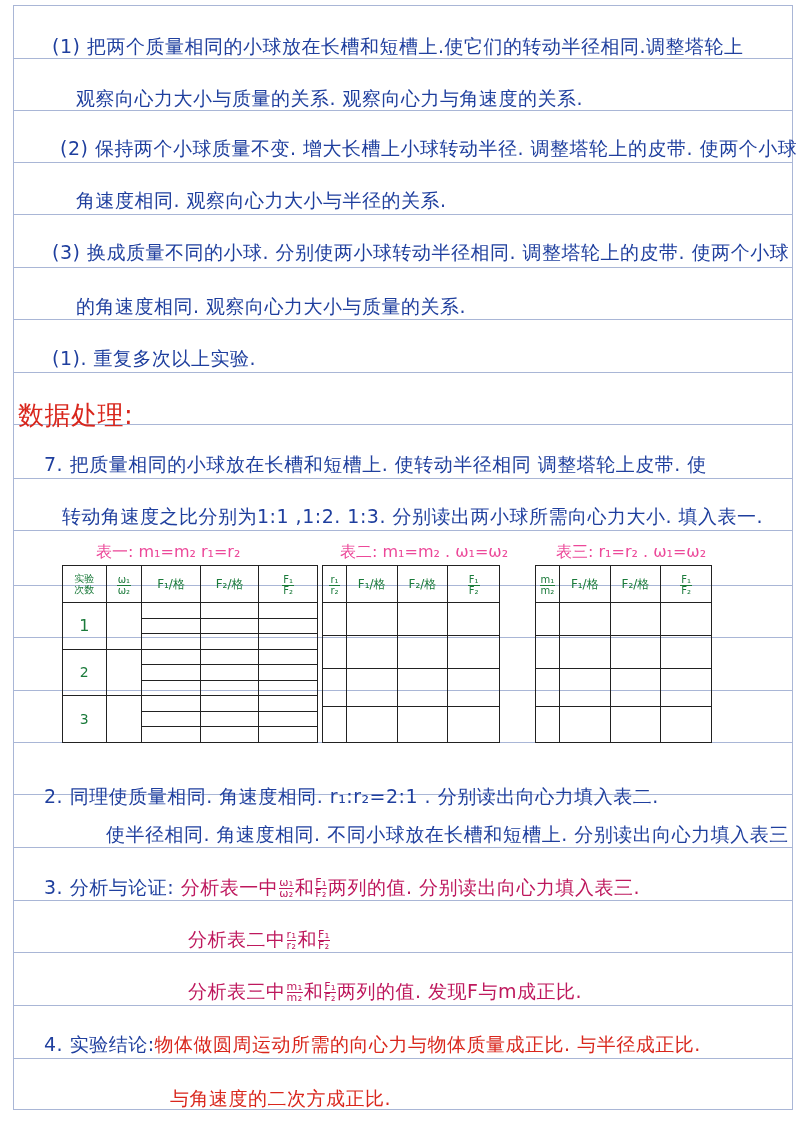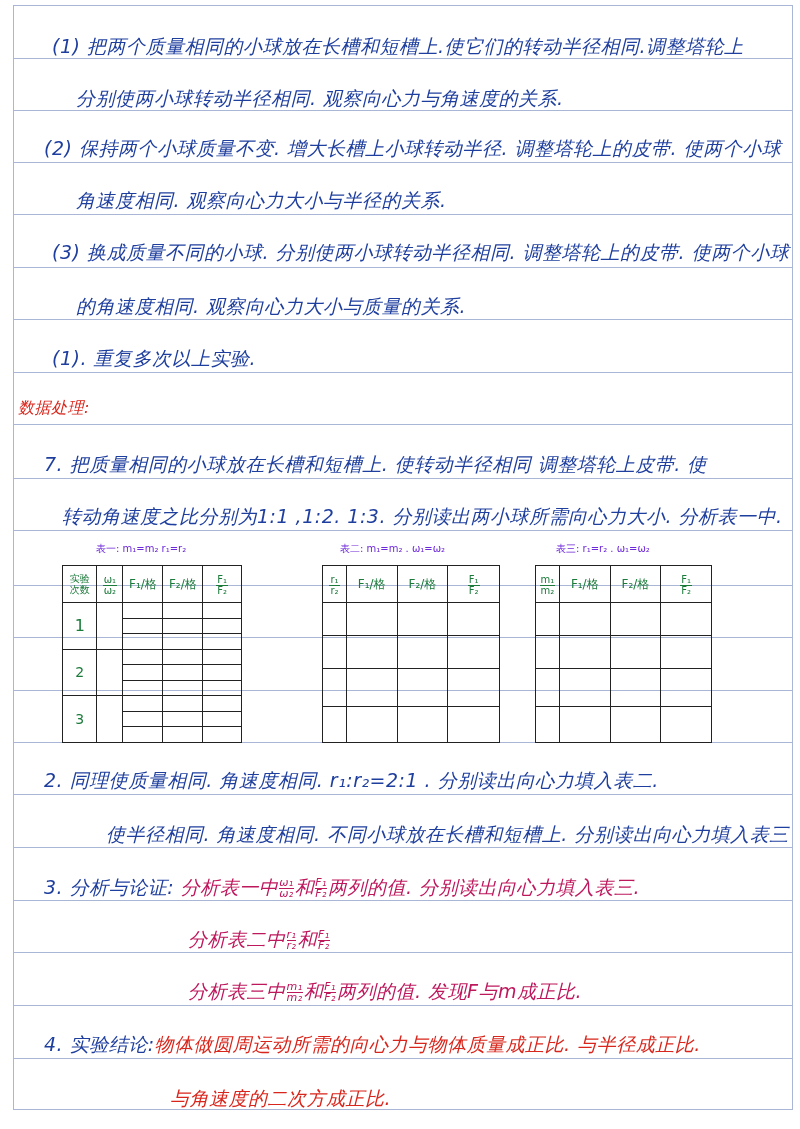--- a/index.html
+++ b/index.html
@@ -2,25 +2,25 @@
 <html><head>
 <meta charset="utf-8">
 <style>
   html, body { margin:0; padding:0; background:#fff; }
   body { width:800px; height:1129px; position:relative; overflow:hidden;
          font-family:"DejaVu Sans", sans-serif; }
   .page { position:absolute; left:13px; top:5px; width:780px; height:1105px;
           border:1px solid #a9b6d6; box-sizing:border-box; }
   .rule { position:absolute; left:13px; width:780px; height:0;
           border-top:1px solid #a9b6d6; }
-  .line { position:absolute; white-space:nowrap; font-size:19px; letter-spacing:0.5px;font-style:italic; }
+  .line { position:absolute; white-space:nowrap; font-size:19px; letter-spacing:0.5px; }
   .blue { color:#1f3f9e; }
   .green { color:#be185d; }
   .red { color:#d9261c; }
-  .caption { position:absolute; font-size:10px; color:#6d28d9; white-space:nowrap; }
+  .caption { position:absolute; font-size:16px; color:#ec4899; white-space:nowrap; }
   table.grid { position:absolute; border-collapse:collapse; }
   table.grid td { border:1.5px solid #222; padding:0; text-align:center; vertical-align:middle;
                   font-size:12px; color:#1a7a3a; box-sizing:border-box; }
   .frac { display:inline-flex; flex-direction:column; align-items:center; line-height:1; font-size:10px; }
   .frac .num { border-bottom:1px solid currentColor; padding:0 1px; }
   .inline-frac { display:inline-flex; flex-direction:column; align-items:center; line-height:0.95;
                  font-size:11px; vertical-align:middle; margin:0 1px; }
   .inline-frac .num { border-bottom:1px solid currentColor; }
 </style>
 </head>
@@ -43,36 +43,36 @@
 <div class="rule" style="top:690px"></div>
 <div class="rule" style="top:742px"></div>
 <div class="rule" style="top:794px"></div>
 <div class="rule" style="top:847px"></div>
 <div class="rule" style="top:900px"></div>
 <div class="rule" style="top:952px"></div>
 <div class="rule" style="top:1005px"></div>
 <div class="rule" style="top:1058px"></div>
 
 <div class="line blue" style="left:52px;top:34px">(1) 把两个质量相同的小球放在长槽和短槽上.使它们的转动半径相同.调整塔轮上</div>
-<div class="line blue" style="left:76px;top:86px">分别使两小球转动半径相同. 观察向心力与角速度的关系.</div>
-<div class="line blue" style="left:44px;top:136px">(2) 保持两个小球质量不变. 增大长槽上小球转动半径. 调整塔轮上的皮带. 使两个小球</div>
+<div class="line blue" style="left:76px;top:86px">观察向心力大小与质量的关系. 观察向心力与角速度的关系.</div>
+<div class="line blue" style="left:60px;top:136px">(2) 保持两个小球质量不变. 增大长槽上小球转动半径. 调整塔轮上的皮带. 使两个小球</div>
 <div class="line blue" style="left:76px;top:188px">角速度相同. 观察向心力大小与半径的关系.</div>
 <div class="line blue" style="left:52px;top:240px">(3) 换成质量不同的小球. 分别使两小球转动半径相同. 调整塔轮上的皮带. 使两个小球</div>
 <div class="line blue" style="left:76px;top:294px">的角速度相同. 观察向心力大小与质量的关系.</div>
 <div class="line blue" style="left:52px;top:346px">(1). 重复多次以上实验.</div>
 
-<div class="line red" style="left:18px;top:398px;font-size:16px">数据处理:</div>
+<div class="line red" style="left:18px;top:398px;font-size:26px">数据处理:</div>
 <div class="line blue" style="left:44px;top:452px">7. 把质量相同的小球放在长槽和短槽上. 使转动半径相同 调整塔轮上皮带. 使</div>
-<div class="line blue" style="left:62px;top:504px">转动角速度之比分别为1:1 ,1:2. 1:3. 分别读出两小球所需向心力大小. 分析表一中.</div>
+<div class="line blue" style="left:62px;top:504px">转动角速度之比分别为1:1 ,1:2. 1:3. 分别读出两小球所需向心力大小. 填入表一.</div>
 
 <div class="caption" style="left:96px;top:542px">表一:  m₁=m₂   r₁=r₂</div>
 <div class="caption" style="left:340px;top:542px">表二: m₁=m₂ . ω₁=ω₂</div>
 <div class="caption" style="left:556px;top:542px">表三: r₁=r₂ . ω₁=ω₂</div>
 
-<table class="grid" style="left:62px;top:565px;width:180px">
+<table class="grid" style="left:62px;top:565px;width:256px">
   <colgroup>
       <col style="width:38px">
       <col style="width:31px">
       <col style="width:51px">
       <col style="width:51px">
       <col style="width:51px">
     </colgroup>
   <tbody>
       <tr style="height:37px">
     <td><span style="font-size:10px;display:inline-block;width:26px;white-space:normal;line-height:1.1">实验次数</span></td>
@@ -228,21 +228,21 @@
       </tr>
   <tr style="height:36px">
         <td></td>
         <td></td>
         <td></td>
         <td></td>
       </tr>
 </tbody>
   </table>
 
-<div class="line blue" style="left:44px;top:768px">2. 同理使质量相同. 角速度相同. r₁:r₂=2:1 . 分别读出向心力填入表二.</div>
+<div class="line blue" style="left:44px;top:784px">2. 同理使质量相同. 角速度相同. r₁:r₂=2:1 . 分别读出向心力填入表二.</div>
 <div class="line blue" style="left:106px;top:822px">使半径相同. 角速度相同. 不同小球放在长槽和短槽上. 分别读出向心力填入表三</div>
 
 <div class="line" style="left:44px;top:875px">
   <span class="blue">3. 分析与论证:</span>
   <span class="green">分析表一中</span><span class="green inline-frac">
       <span class="num">ω₁</span>
       <span>ω₂</span>
     </span><span class="green">和</span><span class="green inline-frac">
       <span class="num">F₁</span>
       <span>F₂</span>

